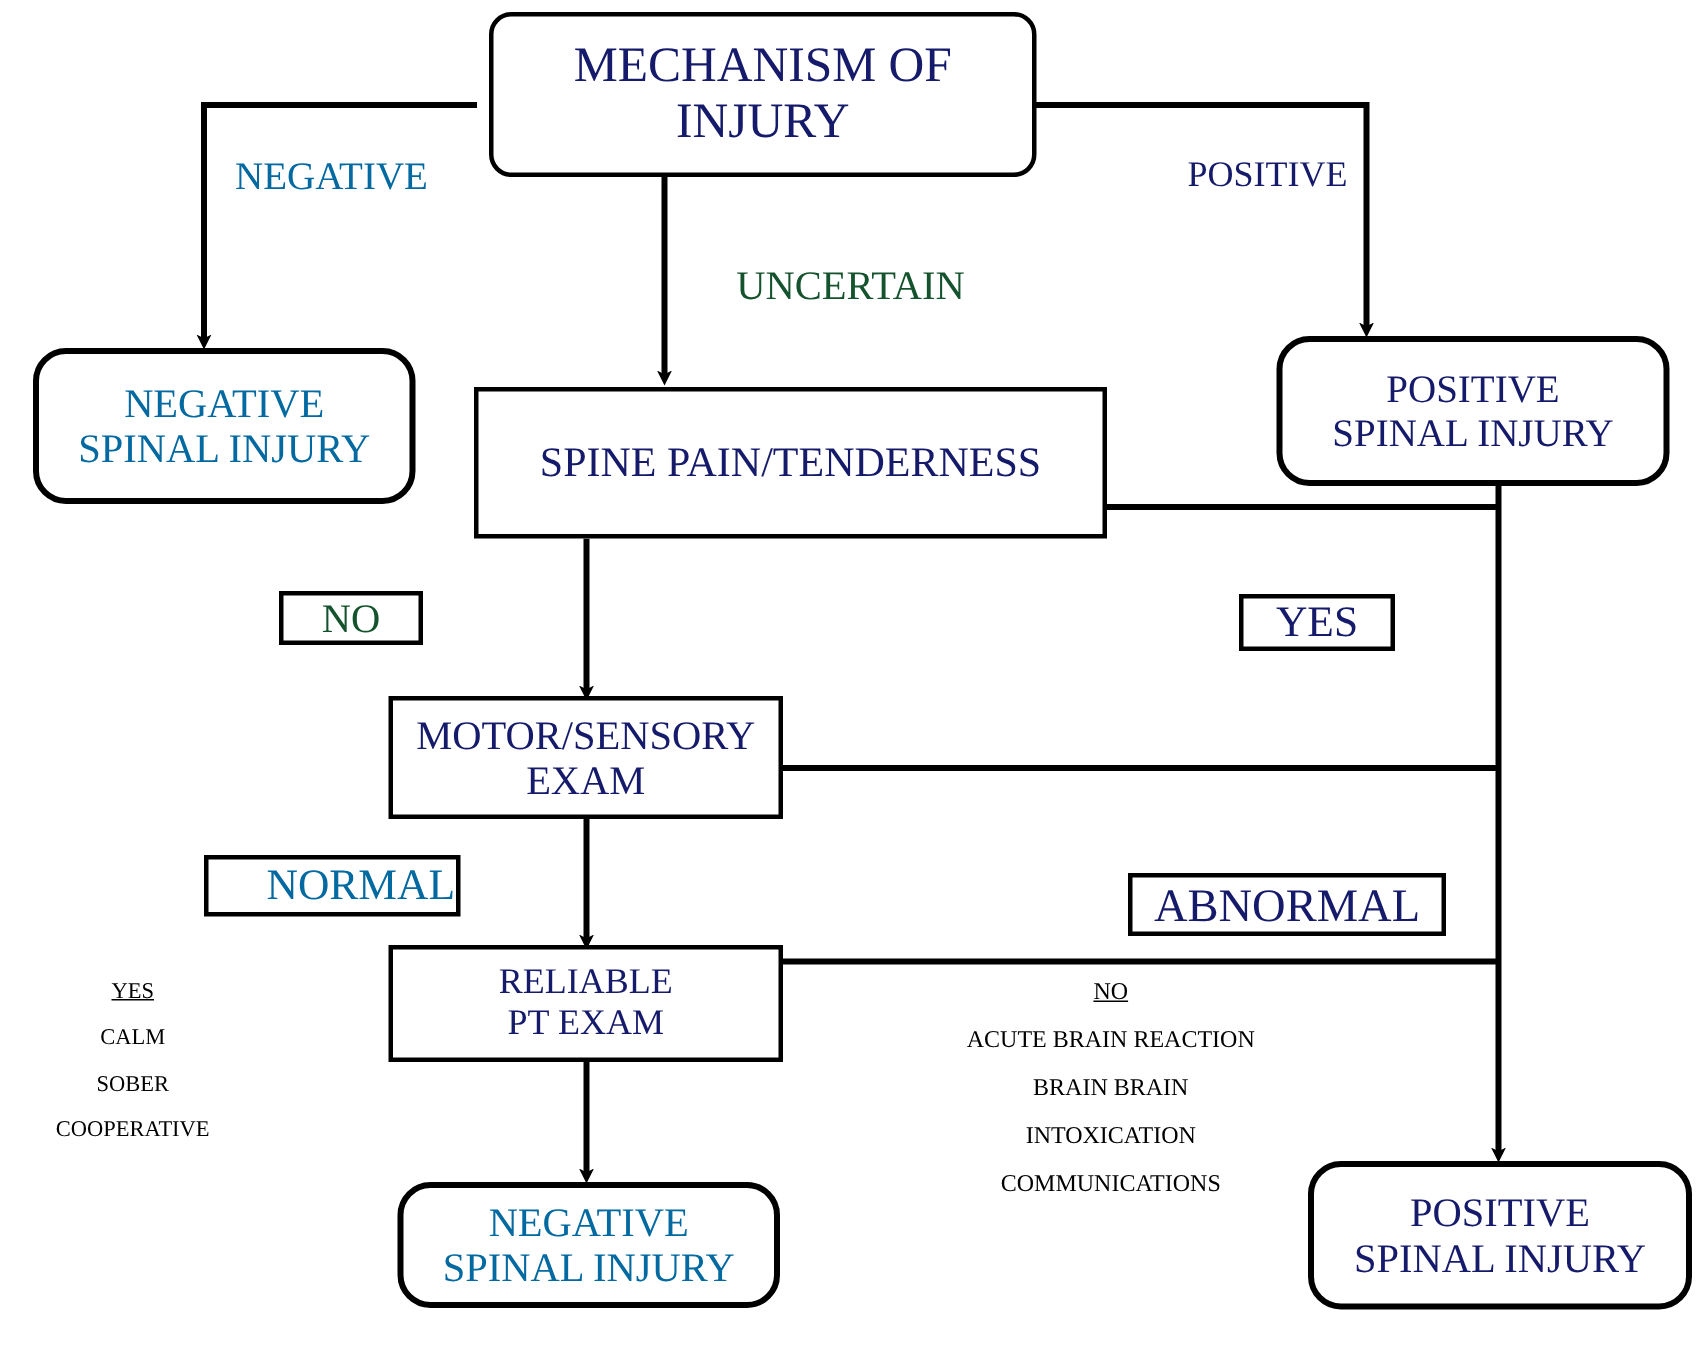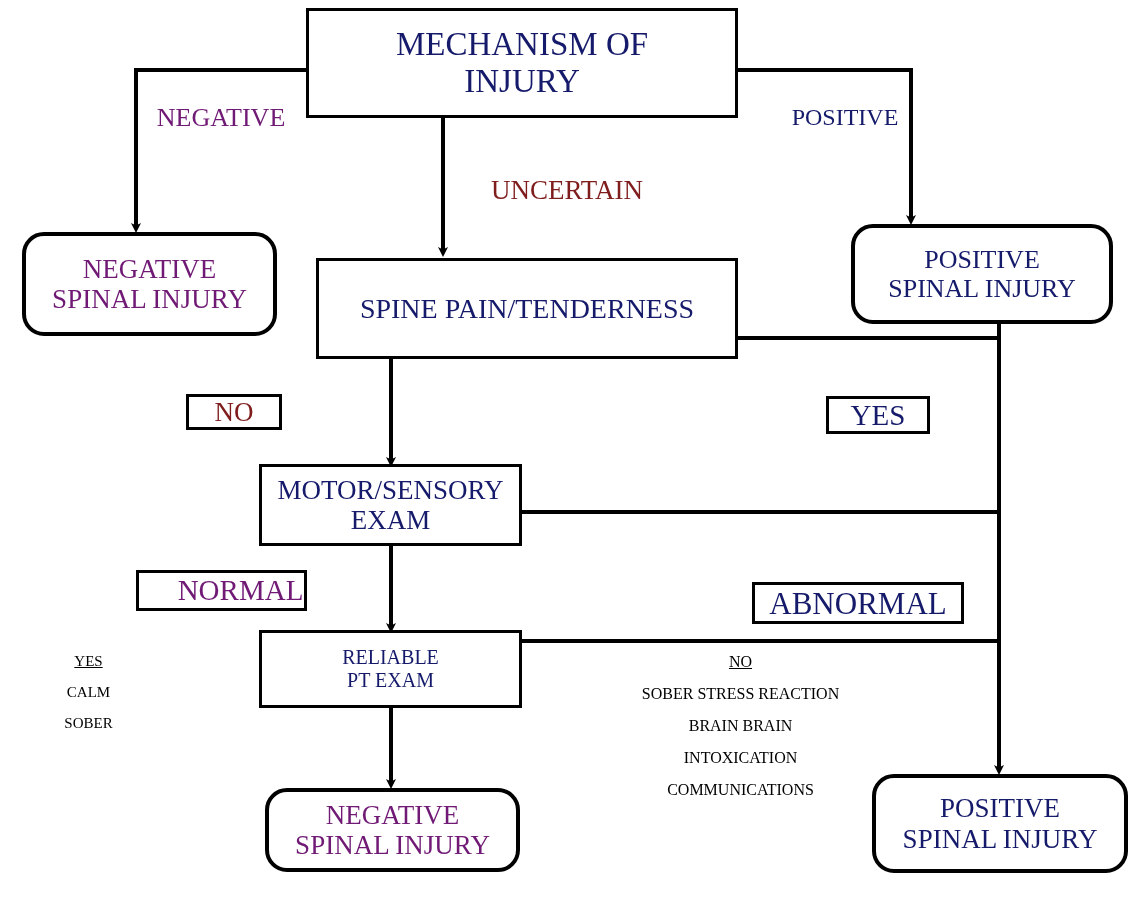--- a/index.html
+++ b/index.html
@@ -43,22 +43,22 @@
   }
   .rounded {
     border: 4px solid #000000;
     border-radius: 22px;
   }
   .tag {
     border: 3px solid #000000;
     padding: 1px 10px;
   }
   .navy  { color: #151a6a; }
-  .crimson { color: #701a75; }
-  .red   { color: #7f1d1d; }
+  .crimson { color: #0369a1; }
+  .red   { color: #14532d; }
   .plain {
     position: absolute;
     background: transparent;
     font-family: "Liberation Serif", "DejaVu Serif", serif;
     text-align: center;
     white-space: nowrap;
   }
   .criteria {
     position: absolute;
     text-align: center;
@@ -102,21 +102,21 @@
       <path d="M999,324 L999,770" marker-end="url(#arrow)"></path>
 
       <path d="M738,338 L999,338"></path>
 
       <path d="M522,512 L999,512"></path>
 
       <path d="M522,641 L999,641"></path>
     </g>
   </svg>
 
-  <div class="node rect navy" style="left:306px; top:8px; width:432px; height:110px; font-size:33px;">
+  <div class="node rect navy" style="left:326px; top:8px; width:365px; height:110px; font-size:33px;border-radius:15px;">
     <div>
       <span>MECHANISM OF</span><br>
       <span>INJURY</span>
     </div>
   </div>
 
   <div class="plain crimson" style="left:146px; top:103px; width:150px; font-size:26px;">NEGATIVE</div>
 
   <div class="plain red" style="left:462px; top:175px; width:210px; font-size:27px;">UNCERTAIN</div>
 
@@ -156,36 +156,37 @@
   </div>
 
   <div class="node tag crimson" style="left:136px; top:570px; width:171px; height:41px; font-size:29px;padding-left:48px;">
     <span>NORMAL</span>
   </div>
 
   <div class="node tag navy" style="left:752px; top:582px; width:212px; height:42px; font-size:31px;">
     <span>ABNORMAL</span>
   </div>
 
-  <div class="node rect navy" style="left:259px; top:630px; width:263px; height:78px; font-size:20px;">
+  <div class="node rect navy" style="left:259px; top:630px; width:263px; height:78px; font-size:24px;">
     <div>
       <span>RELIABLE</span><br>
       <span>PT  EXAM</span>
     </div>
   </div>
 
   <div class="criteria" style="left:6px; top:646px; width:165px; font-size:15px; line-height:2.05;">
     <span class="head">YES</span>
     <span class="item">CALM</span>
     <span class="item">SOBER</span>
+    <span class="item">COOPERATIVE</span>
   </div>
 
   <div class="criteria" style="left:573px; top:646px; width:335px; font-size:16px; line-height:2.0;">
     <span class="head">NO</span>
-    <span class="item">SOBER STRESS REACTION</span>
+    <span class="item">ACUTE BRAIN REACTION</span>
     <span class="item">BRAIN BRAIN</span>
     <span class="item">INTOXICATION</span>
     <span class="item">COMMUNICATIONS</span>
   </div>
 
   <div class="node rounded crimson" style="left:265px; top:788px; width:255px; height:84px; font-size:27px;">
     <div>
       <span>NEGATIVE</span><br>
       <span>SPINAL INJURY</span>
     </div>

